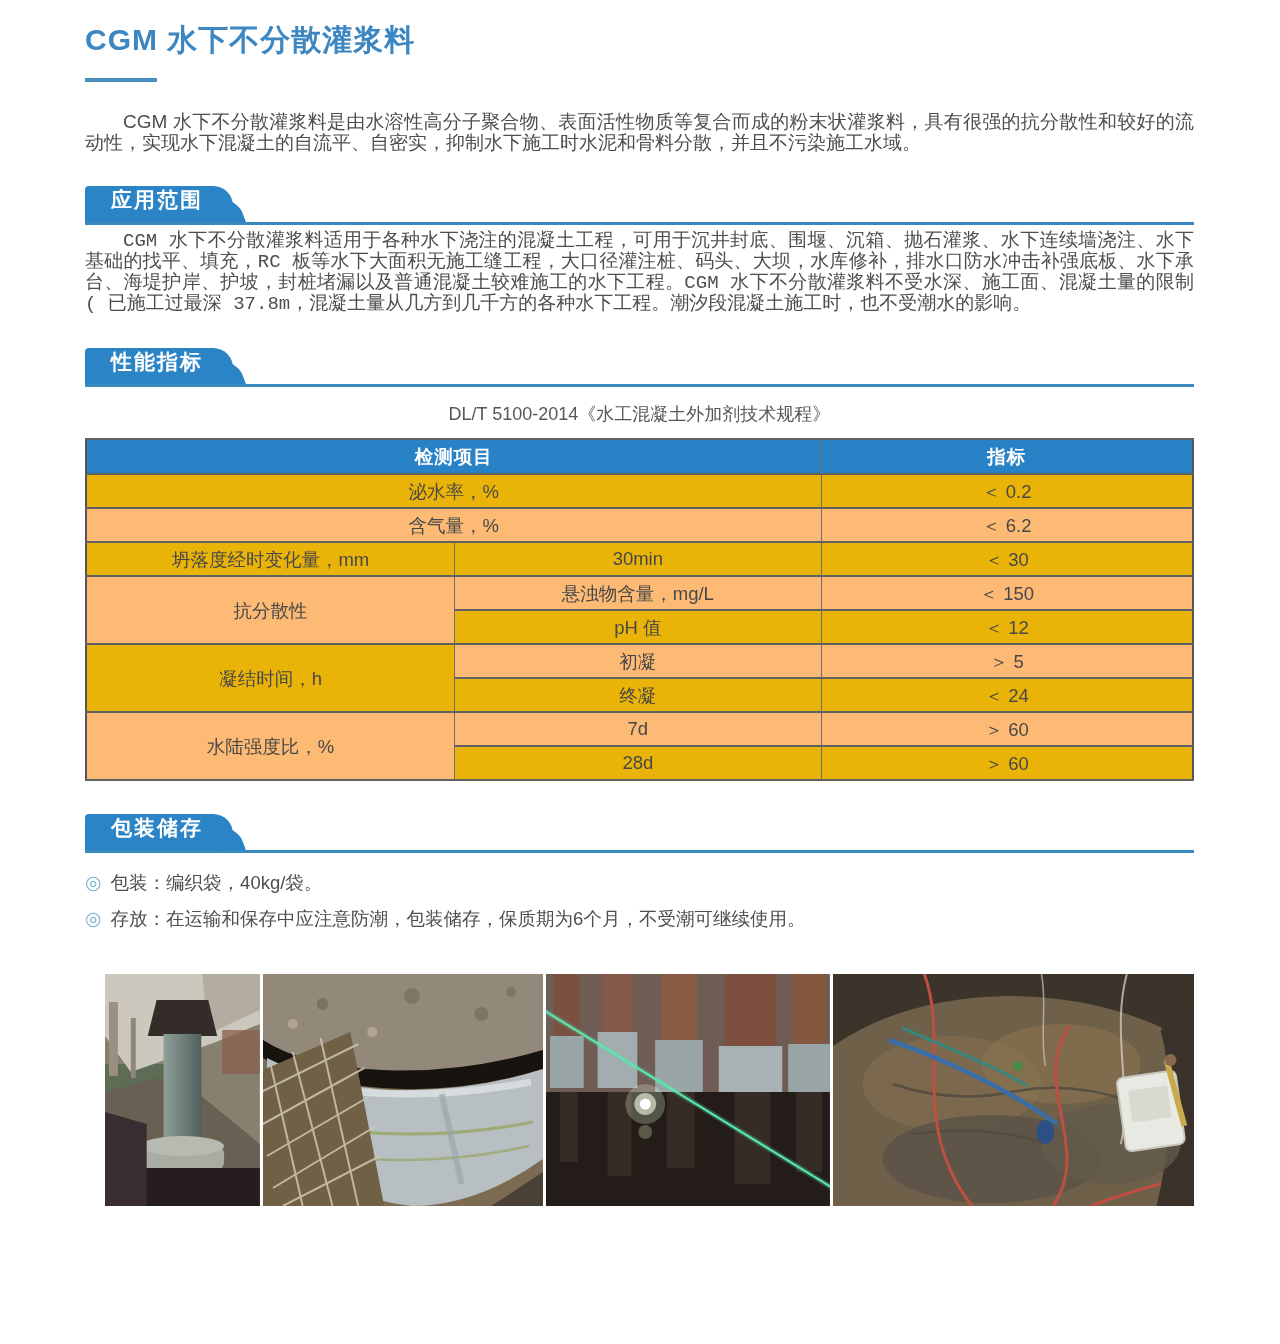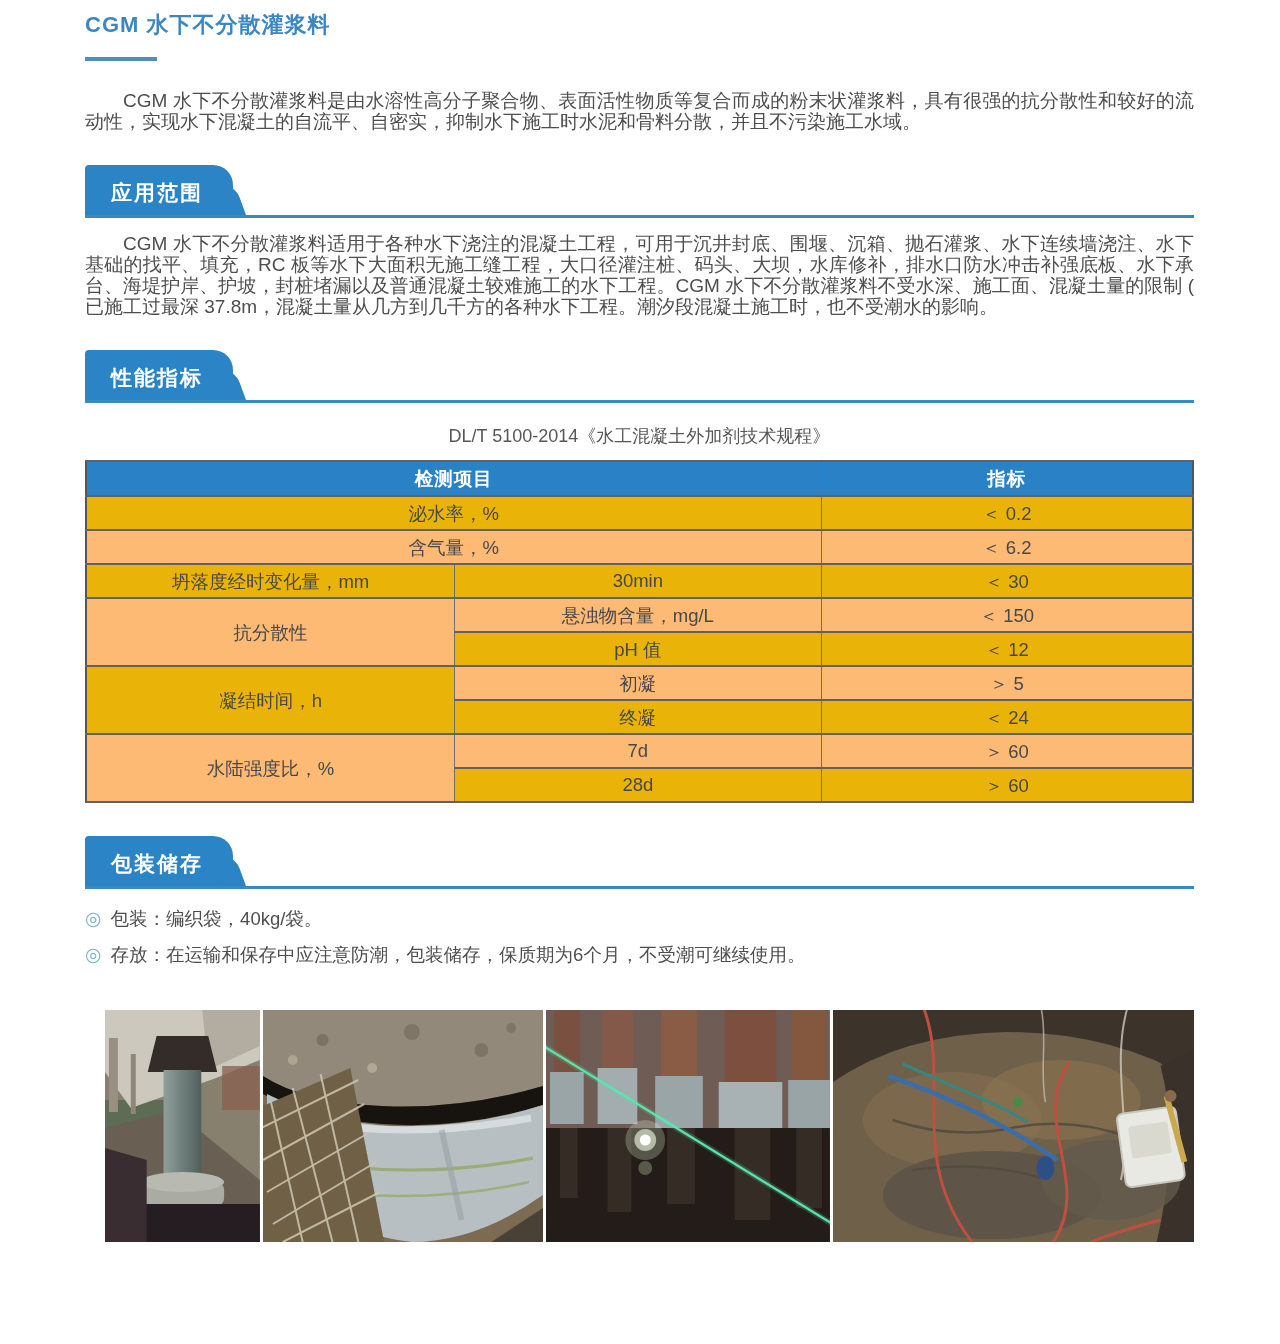--- a/index.html
+++ b/index.html
@@ -1,40 +1,40 @@
 <!DOCTYPE html>
 <html><head>
 <meta charset="utf-8">
 <style>
   html,body{margin:0;padding:0;background:#ffffff;}
   body{width:1280px;font-family:"Liberation Sans","DejaVu Sans",sans-serif;-webkit-font-smoothing:antialiased;}
   .page{position:relative;width:1280px;height:1344px;background:#ffffff;overflow:hidden;}
   .content{width:1109px;margin:0 0 0 85px;}
 
   
-  .page-title{margin:0;padding-top:10px;font-size:22px;font-weight:bold;color:#3c86c1;letter-spacing:1px;}
+  .page-title{margin:0;padding-top:20px;font-size:30px;font-weight:bold;color:#3c86c1;letter-spacing:1px;}
   .title-underline{width:72px;height:4px;background:#4d8fc1;margin-top:17px;}
 
   
   .body-text{font-size:19px;line-height:21px;color:#4e4e50;text-align:justify;text-indent:2em;margin:0;}
   .intro{margin-top:29px;}
-  .section-para{margin-top:15px;}
+  .section-para{margin-top:6px;font-family:Liberation Mono, monospace;}
 
   
   .section-head{margin-top:33px;}
   .badge{position:relative;display:inline-block;background:#2b84c6;color:#ffffff;
          font-size:21px;font-weight:bold;letter-spacing:2px;
-         padding:14px 30px 8px 26px;border-radius:4px 20px 0 0;z-index:1;}
+         padding:0 30px 8px 26px;border-radius:4px 20px 0 0;z-index:1;}
   .badge::after{content:"";position:absolute;right:-13px;bottom:0;width:26px;height:62%;
          background:#2b84c6;transform:skewX(20deg);transform-origin:bottom left;
          border-radius:0 14px 0 0;z-index:-1;}
   .section-line{height:3px;background:#3a8ac0;margin-top:0;}
 
   
-  .standard-ref{margin-top:21px;text-align:center;font-size:18px;color:#57575a;}
+  .standard-ref{margin-top:15px;text-align:center;font-size:18px;color:#57575a;}
 
   
   table.spec{width:100%;margin-top:12px;border-collapse:collapse;table-layout:fixed;}
   table.spec td,table.spec th{border-top:2px solid #616163;border-bottom:2px solid #616163;
         border-left:1.5px solid #707072;border-right:1.5px solid #707072;
         text-align:center;vertical-align:middle;font-size:18.5px;color:#48484a;
         height:32px;padding:0 6px;font-weight:normal;}
   table.spec{border:2px solid #555557;}
   table.spec th{background:#2a82c6;color:#ffffff;height:33px;font-weight:bold;letter-spacing:1px;}
   .t-gray{background:#eab308;}

